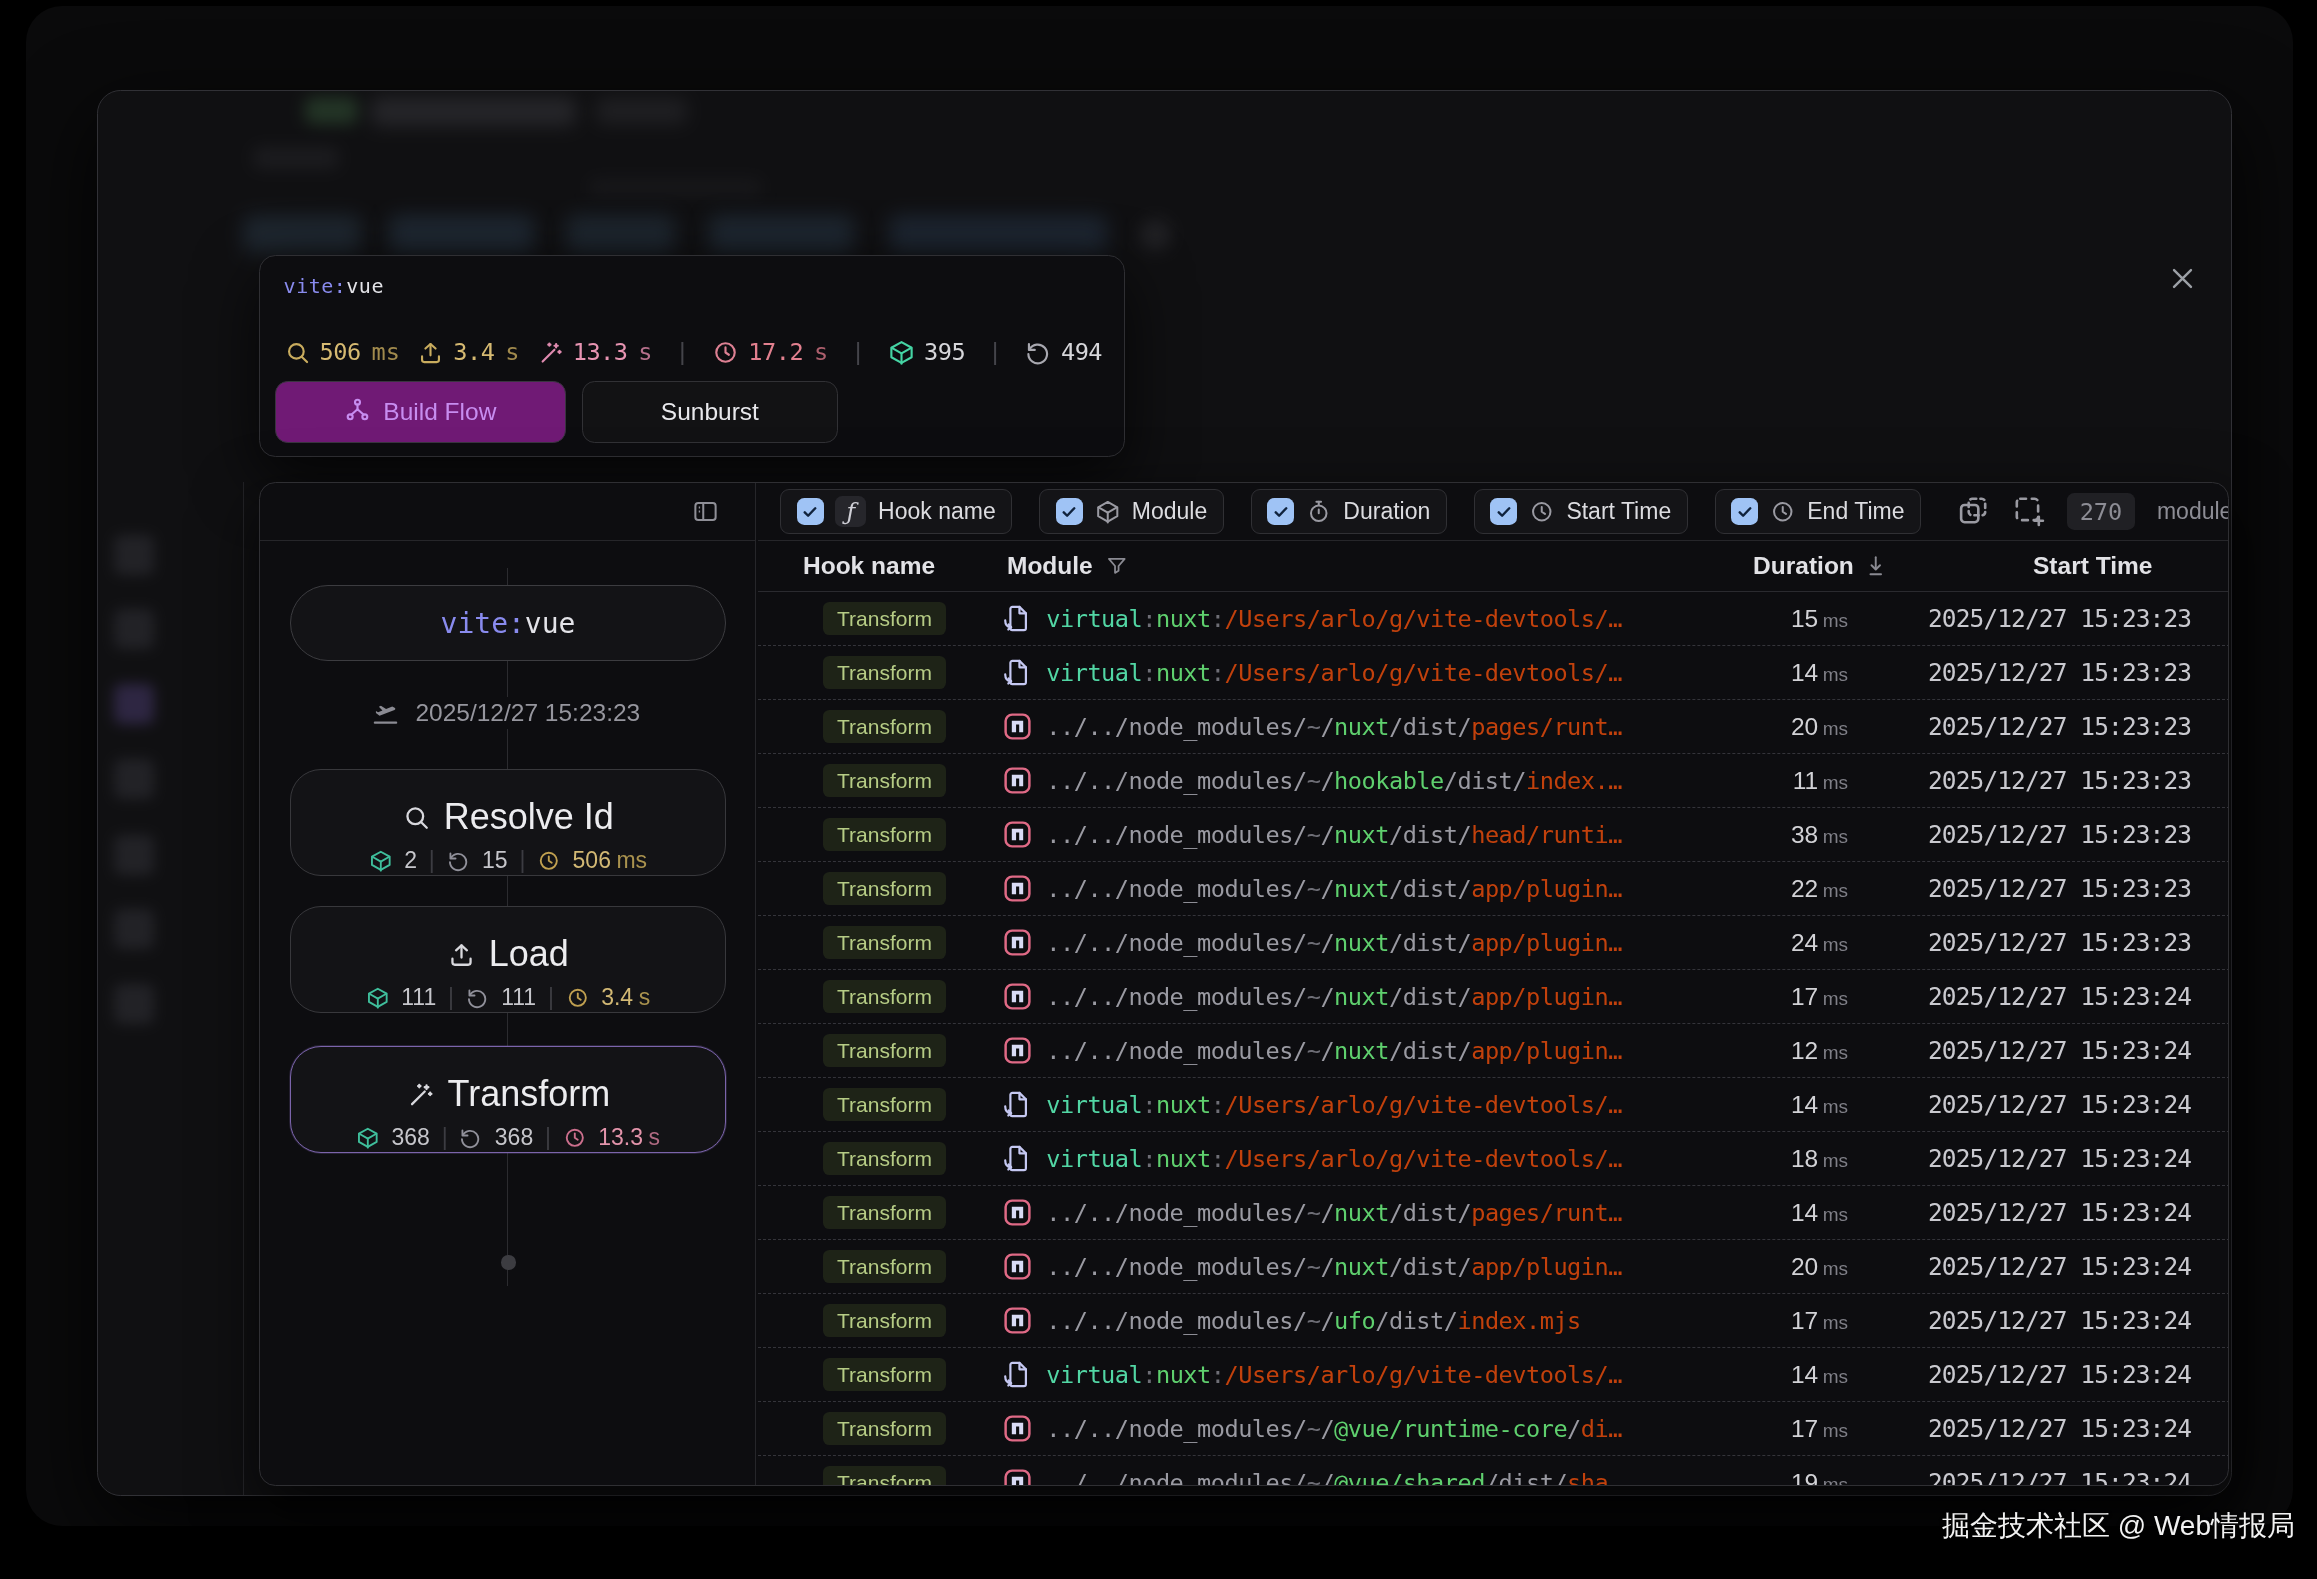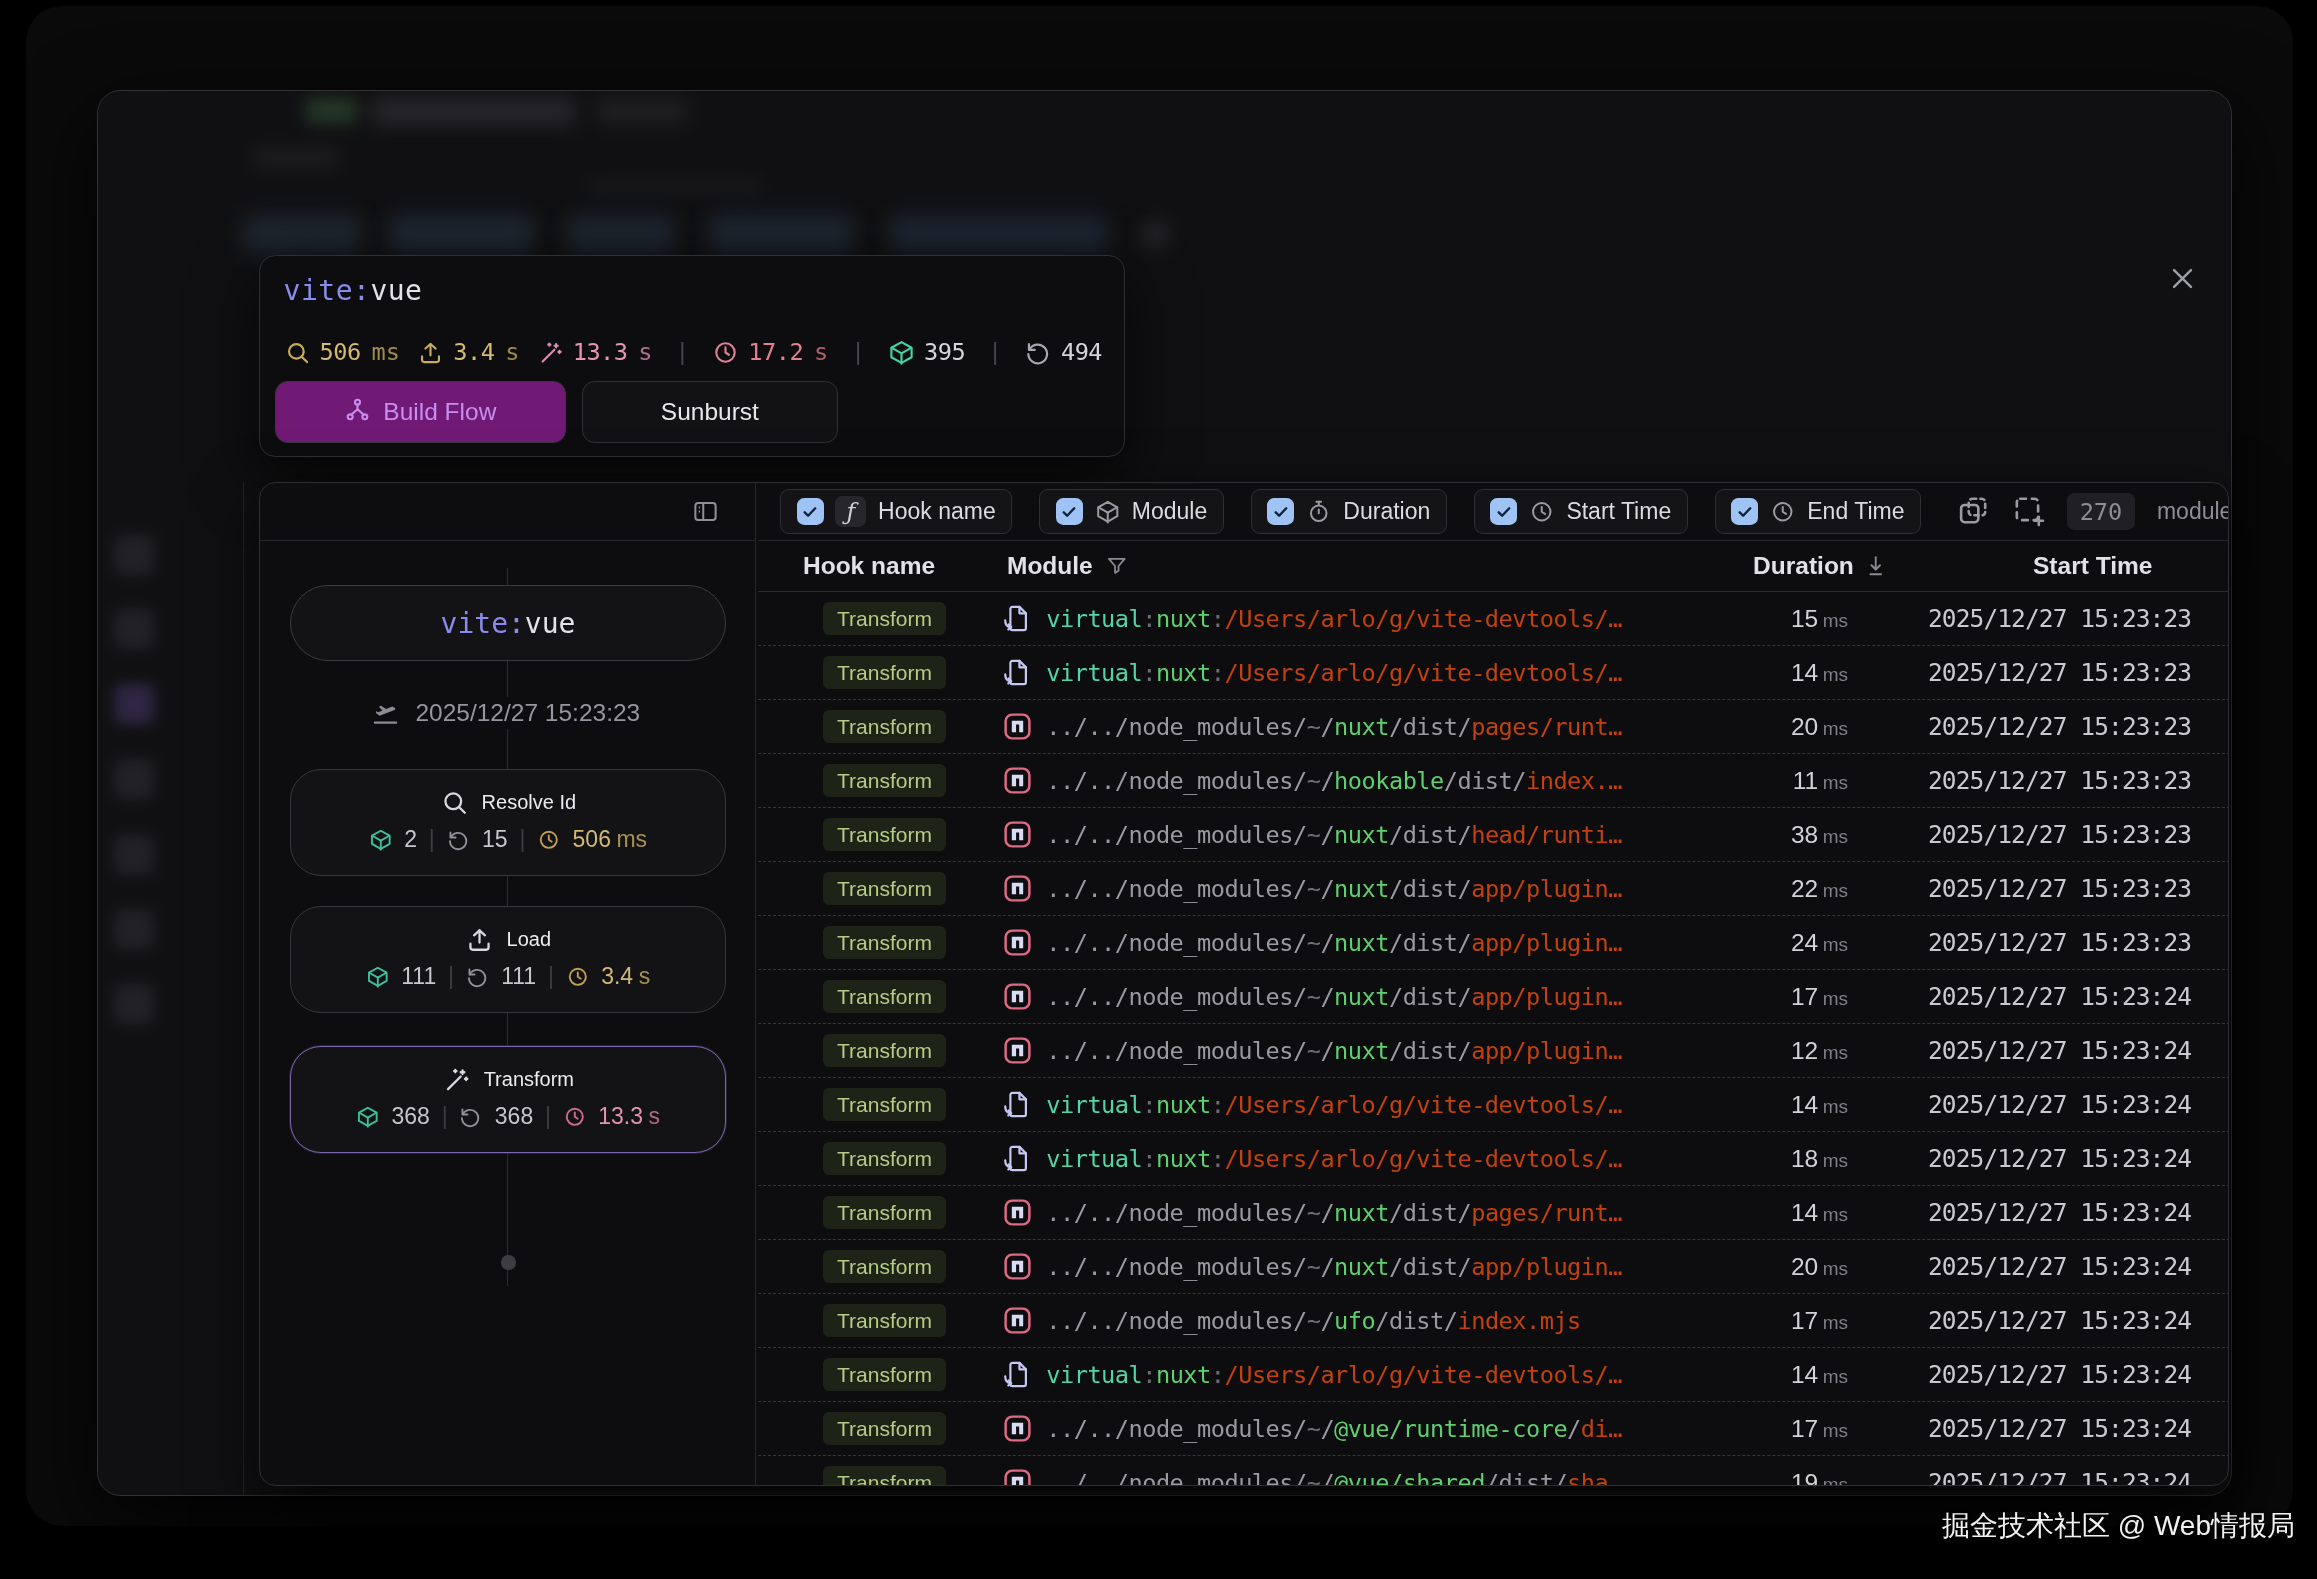--- a/index.html
+++ b/index.html
@@ -22,21 +22,21 @@
     color:#9ca0a6; cursor:pointer; display:flex; align-items:center; justify-content:center; }
   .close-btn svg { width:29px; height:29px; }
 
   
   .panel { position:absolute; background:#0d0d10; border:1.4px solid #2f2f33; border-radius:16.4px;
     box-shadow:0 22px 64px rgba(0,0,0,.7); }
   .top-panel { left:259px; top:255px; width:866px; height:202px; }
   .main-panel { left:259px; top:482px; width:1970px; height:1004px; overflow:hidden; }
 
   
-  .plugin-title { position:absolute; left:23.6px; top:18px; font-size:28px; letter-spacing:0.5px; }
+  .plugin-title { position:absolute; left:23.6px; top:18px; font-size:20px; letter-spacing:0.5px; }
   .t-purple { color:#898bee; } .t-white { color:#e3e3e8; }
   .stats-row { position:absolute; left:23.6px; top:75px; height:42px; display:flex; align-items:center; gap:17.3px;
     font-size:23.6px; }
   .stat { display:flex; align-items:center; gap:9px; }
   .stat .ic { display:flex; } .stat .ic svg { width:27px; height:27px; }
   .sv { letter-spacing:-0.5px; } .su { margin-left:1.8px; }
   .stat-yellow .sv { color:#d6ba72; } .stat-yellow .su { color:#a18a4d; } .stat-yellow .ic { color:#c9ac5e; }
   .stat-pink .sv { color:#e794b2; } .stat-pink .su { color:#b56f8b; } .stat-pink .ic { color:#e08bb0; }
   .stat-rose .sv { color:#e2808f; } .stat-rose .su { color:#ad5f6d; } .stat-rose .ic { color:#dd8093; }
   .stat-plain .sv { color:#d6d6da; } .stat-plain .ic { color:#a8a8b0; }
@@ -61,22 +61,22 @@
     border:1.4px solid #3c3c40; background:#131316; display:flex; align-items:center; justify-content:center;
     font-size:28px; cursor:pointer; }
   .flow-ts { position:absolute; left:0; width:496px; display:flex; align-items:center; justify-content:center; gap:12.7px;
     color:#96969e; font-size:24.5px; }
   .flow-ts .ic { color:#8b8b93; display:flex; background:#0d0d10; } .flow-ts .ic svg { width:27px; height:27px; }
   .flow-ts span.tstxt { background:#0d0d10; padding:1.8px 3.6px; }
   .ts-start { top:156px; } .ts-end { top:656px; }
   .flow-node { position:absolute; left:30px; width:436px; height:107px; border-radius:31px;
     border:1.4px solid #38383c; background:#131316; cursor:pointer; }
   .node-resolve { top:228px; } .node-load { top:365px; } .node-transform { top:505px; border-color:#7b64ab; box-shadow:0 0 0 0.9px rgba(123,100,171,.25); }
-  .node-title { display:flex; align-items:center; justify-content:center; gap:12.7px; margin-top:18px;
-    font-size:20px; color:#ececef; }
+  .node-title { display:flex; align-items:center; justify-content:center; gap:12.7px; margin-top:26px;
+    font-size:36px; color:#ececef; }
   .node-title .ic { display:flex; color:#d8d8dd; } .node-title .ic svg { width:29px; height:29px; }
   .node-stats { display:flex; align-items:center; justify-content:center; gap:11.8px; margin-top:9px; font-size:23px; color:#c6c6cb; }
   .node-stats .ic { display:flex; } .node-stats .ic svg { width:23.6px; height:23.6px; }
   .ic-cube { color:#3fbf9c; } .ic-refresh { color:#90909a; }
   .ic-clock-y { color:#c0a050; } .ic-clock-p { color:#cc6f8d; }
   .nsep::before { content:"|"; color:#3c3c42; }
   .ntime-y { color:#d2b874; } .ntime-y .nu { color:#a9924e; margin-left:5.5px; }
   .ntime-p { color:#e394ab; } .ntime-p .nu { color:#b06a82; margin-left:5.5px; }
   .flow-dot { position:absolute; left:241px; top:714px; width:14.5px; height:14.5px; border-radius:50%; background:#3c3c41; }
 

